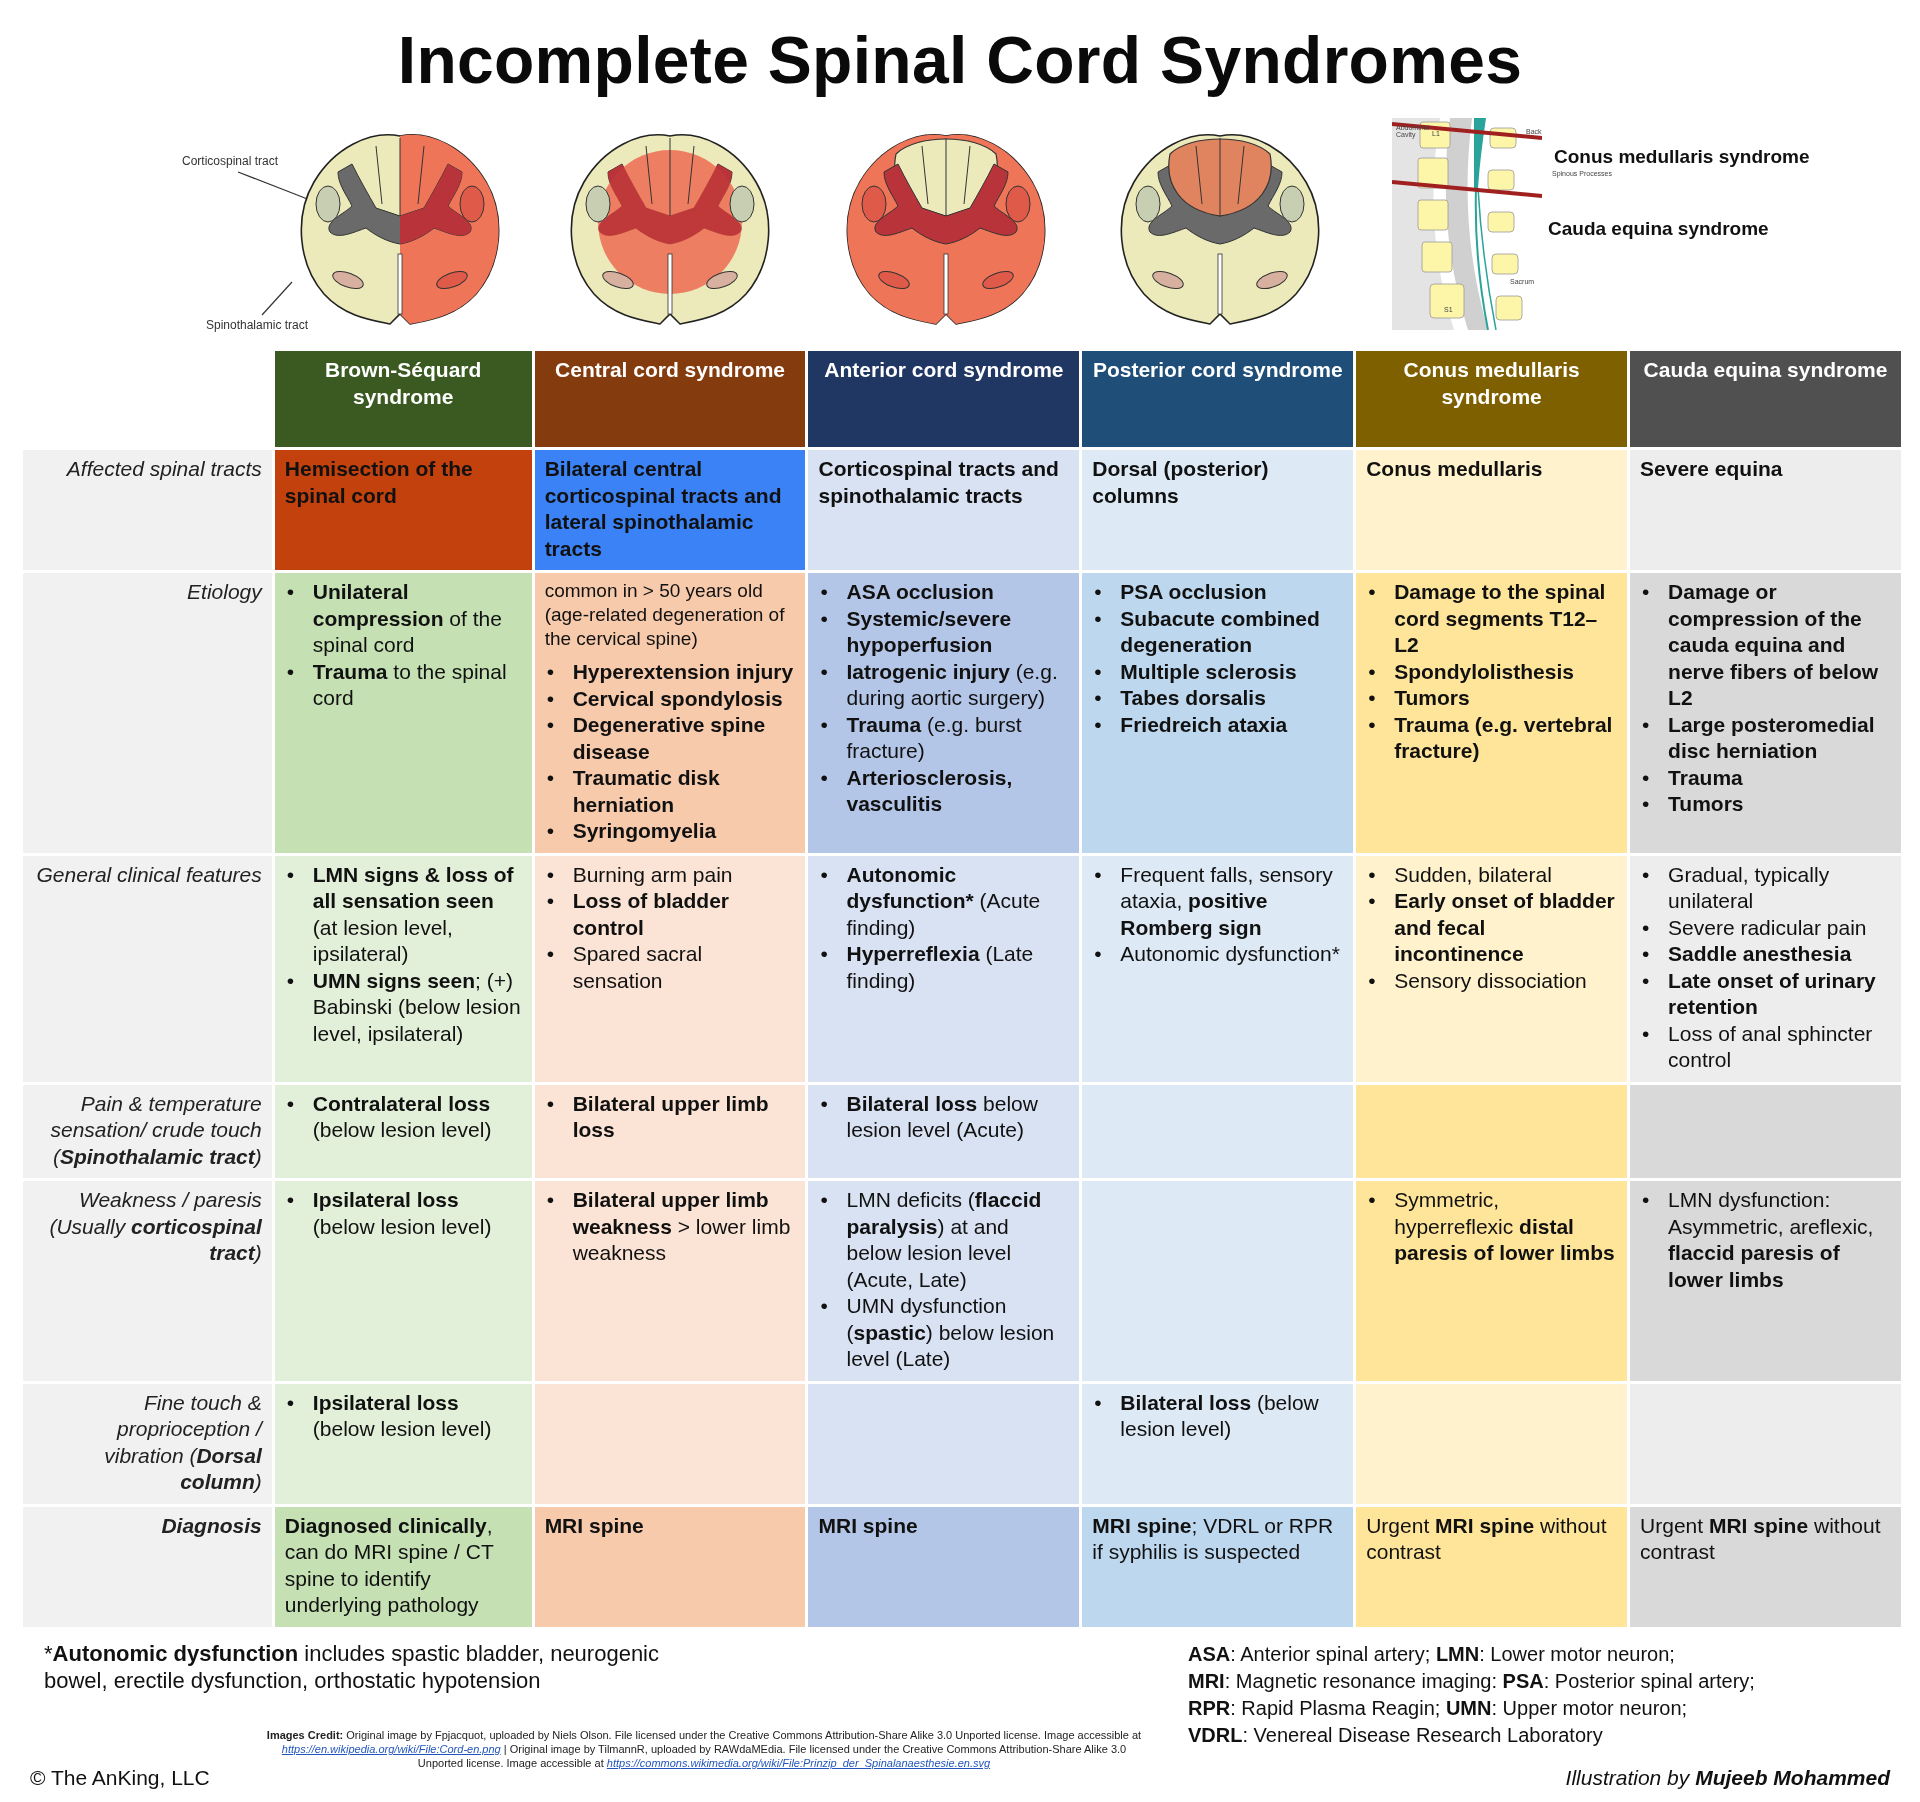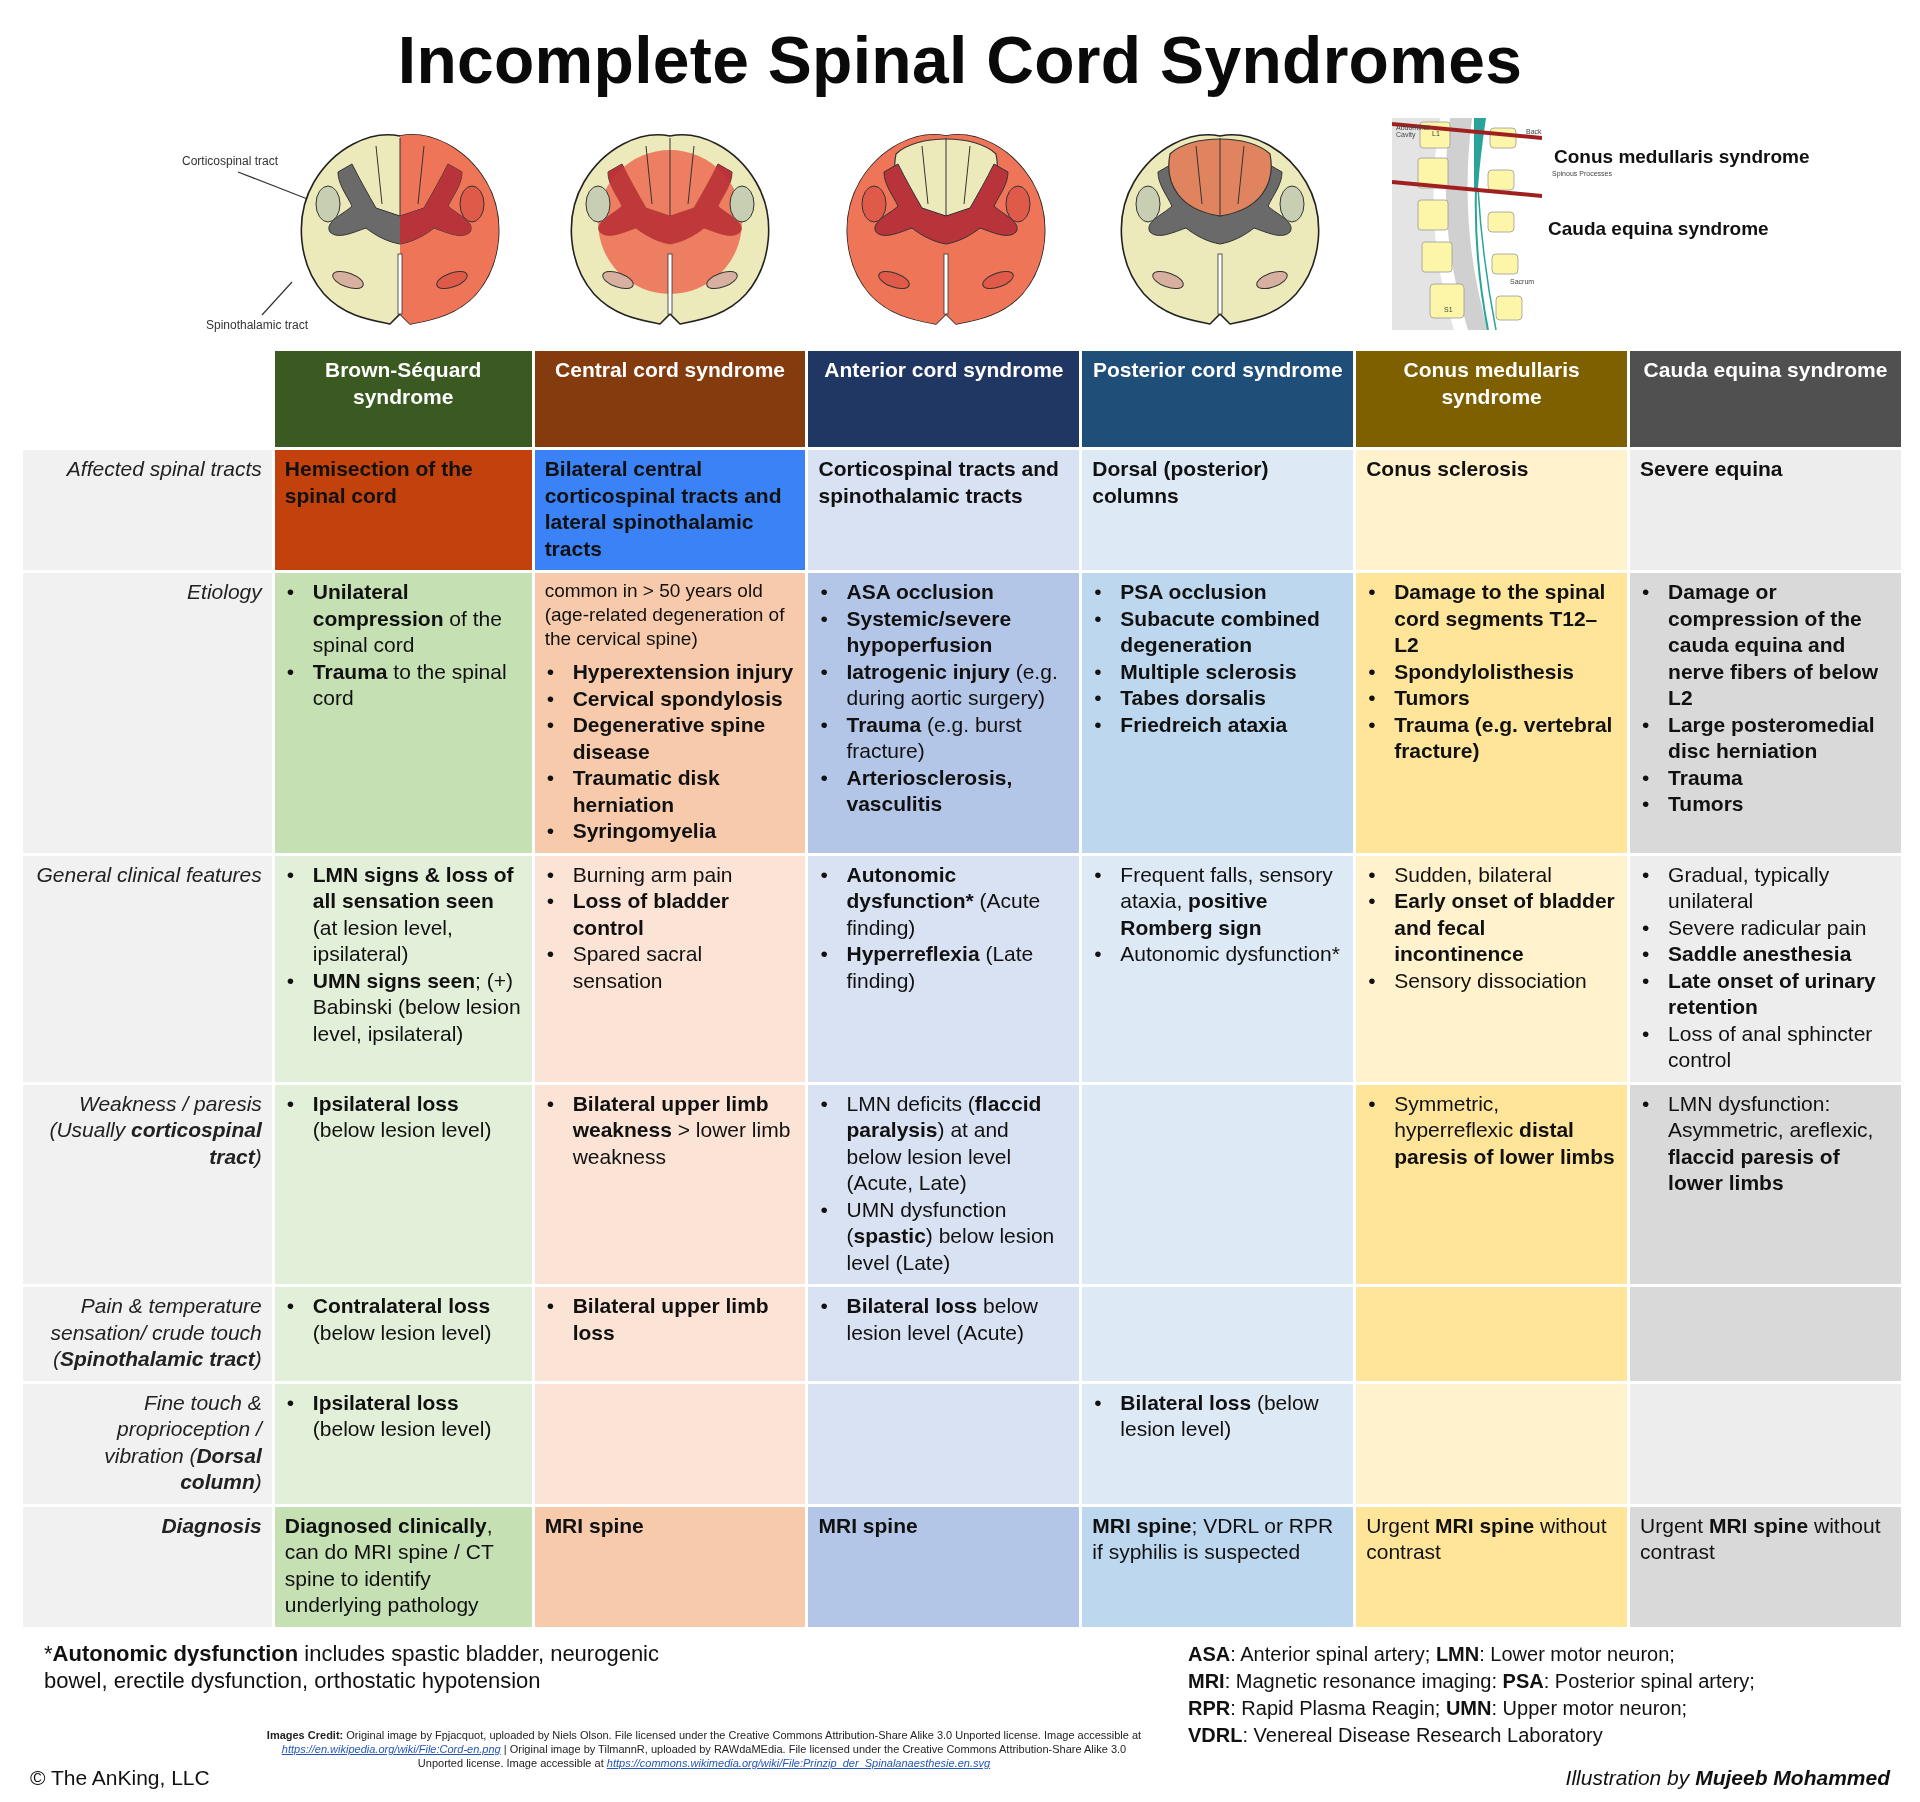--- a/index.html
+++ b/index.html
@@ -174,21 +174,21 @@
         <th class="colhead" style="background: rgb(80, 80, 80);">Cauda equina syndrome</th>
       </tr>
   </thead>
   <tbody id="table-body">
       <tr>
         <td class="rowlabel">Affected spinal tracts</td>
         <td style="background: #c2410c;"><b>Hemisection of the spinal cord</b></td>
         <td style="background: #3b82f6;"><b>Bilateral central corticospinal tracts and lateral spinothalamic tracts</b></td>
         <td style="background: rgb(217, 226, 243);"><b>Corticospinal tracts and spinothalamic tracts</b></td>
         <td style="background: rgb(221, 233, 245);"><b>Dorsal (posterior) columns</b></td>
-        <td style="background: rgb(255, 242, 204);"><b>Conus sclerosis</b></td>
+        <td style="background: rgb(255, 242, 204);"><b>Conus medullaris</b></td>
         <td style="background: rgb(237, 237, 237);"><b>Severe equina</b></td>
       </tr>
       <tr>
         <td class="rowlabel">Etiology</td>
         <td style="background: rgb(197, 224, 179);">
           <ul class="b">
             <li><b>Unilateral compression</b> of the spinal cord</li>
             <li><b>Trauma</b> to the spinal cord</li>
           </ul>
         </td>
@@ -275,69 +275,69 @@
           <ul class="b">
             <li>Gradual, typically unilateral</li>
             <li>Severe radicular pain</li>
             <li><b>Saddle anesthesia</b></li>
             <li><b>Late onset of urinary retention</b></li>
             <li>Loss of anal sphincter control</li>
           </ul>
         </td>
       </tr>
       <tr>
-        <td class="rowlabel">Weakness / paresis (Usually <b>corticospinal tract</b>)</td>
-        <td style="background: rgb(226, 239, 217);">
-          <ul class="b">
-            <li><b>Ipsilateral loss</b> (below lesion level)</li>
-          </ul>
-        </td>
-        <td style="background: rgb(251, 228, 213);">
-          <ul class="b">
-            <li><b>Bilateral upper limb weakness</b> &gt; lower limb weakness</li>
-          </ul>
-        </td>
-        <td style="background: rgb(217, 226, 243);">
-          <ul class="b">
-            <li>LMN deficits (<b>flaccid paralysis</b>) at and below lesion level (Acute, Late)</li>
-            <li>UMN dysfunction (<b>spastic</b>) below lesion level (Late)</li>
-          </ul>
-        </td>
-        <td style="background: rgb(221, 233, 245);"></td>
-        <td style="background: rgb(255, 229, 153);">
-          <ul class="b">
-            <li>Symmetric, hyperreflexic <b>distal paresis of lower limbs</b></li>
-          </ul>
-        </td>
-        <td style="background: rgb(217, 217, 217);">
-          <ul class="b">
-            <li>LMN dysfunction: Asymmetric, areflexic, <b>flaccid paresis of lower limbs</b></li>
-          </ul>
-        </td>
-      </tr>
-      <tr>
         <td class="rowlabel">Pain &amp; temperature sensation/ crude touch (<b>Spinothalamic tract</b>)</td>
         <td style="background: rgb(226, 239, 217);">
           <ul class="b">
             <li><b>Contralateral loss</b> (below lesion level)</li>
           </ul>
         </td>
         <td style="background: rgb(251, 228, 213);">
           <ul class="b">
             <li><b>Bilateral upper limb loss</b></li>
           </ul>
         </td>
         <td style="background: rgb(217, 226, 243);">
           <ul class="b">
             <li><b>Bilateral loss</b> below lesion level (Acute)</li>
           </ul>
         </td>
         <td style="background: rgb(221, 233, 245);"></td>
         <td style="background: rgb(255, 229, 153);"></td>
         <td style="background: rgb(217, 217, 217);"></td>
+      </tr>
+      <tr>
+        <td class="rowlabel">Weakness / paresis (Usually <b>corticospinal tract</b>)</td>
+        <td style="background: rgb(226, 239, 217);">
+          <ul class="b">
+            <li><b>Ipsilateral loss</b> (below lesion level)</li>
+          </ul>
+        </td>
+        <td style="background: rgb(251, 228, 213);">
+          <ul class="b">
+            <li><b>Bilateral upper limb weakness</b> &gt; lower limb weakness</li>
+          </ul>
+        </td>
+        <td style="background: rgb(217, 226, 243);">
+          <ul class="b">
+            <li>LMN deficits (<b>flaccid paralysis</b>) at and below lesion level (Acute, Late)</li>
+            <li>UMN dysfunction (<b>spastic</b>) below lesion level (Late)</li>
+          </ul>
+        </td>
+        <td style="background: rgb(221, 233, 245);"></td>
+        <td style="background: rgb(255, 229, 153);">
+          <ul class="b">
+            <li>Symmetric, hyperreflexic <b>distal paresis of lower limbs</b></li>
+          </ul>
+        </td>
+        <td style="background: rgb(217, 217, 217);">
+          <ul class="b">
+            <li>LMN dysfunction: Asymmetric, areflexic, <b>flaccid paresis of lower limbs</b></li>
+          </ul>
+        </td>
       </tr>
       <tr>
         <td class="rowlabel">Fine touch &amp; proprioception / vibration (<b>Dorsal column</b>)</td>
         <td style="background: rgb(226, 239, 217);">
           <ul class="b">
             <li><b>Ipsilateral loss</b> (below lesion level)</li>
           </ul>
         </td>
         <td style="background: rgb(251, 228, 213);"></td>
         <td style="background: rgb(217, 226, 243);"></td>

